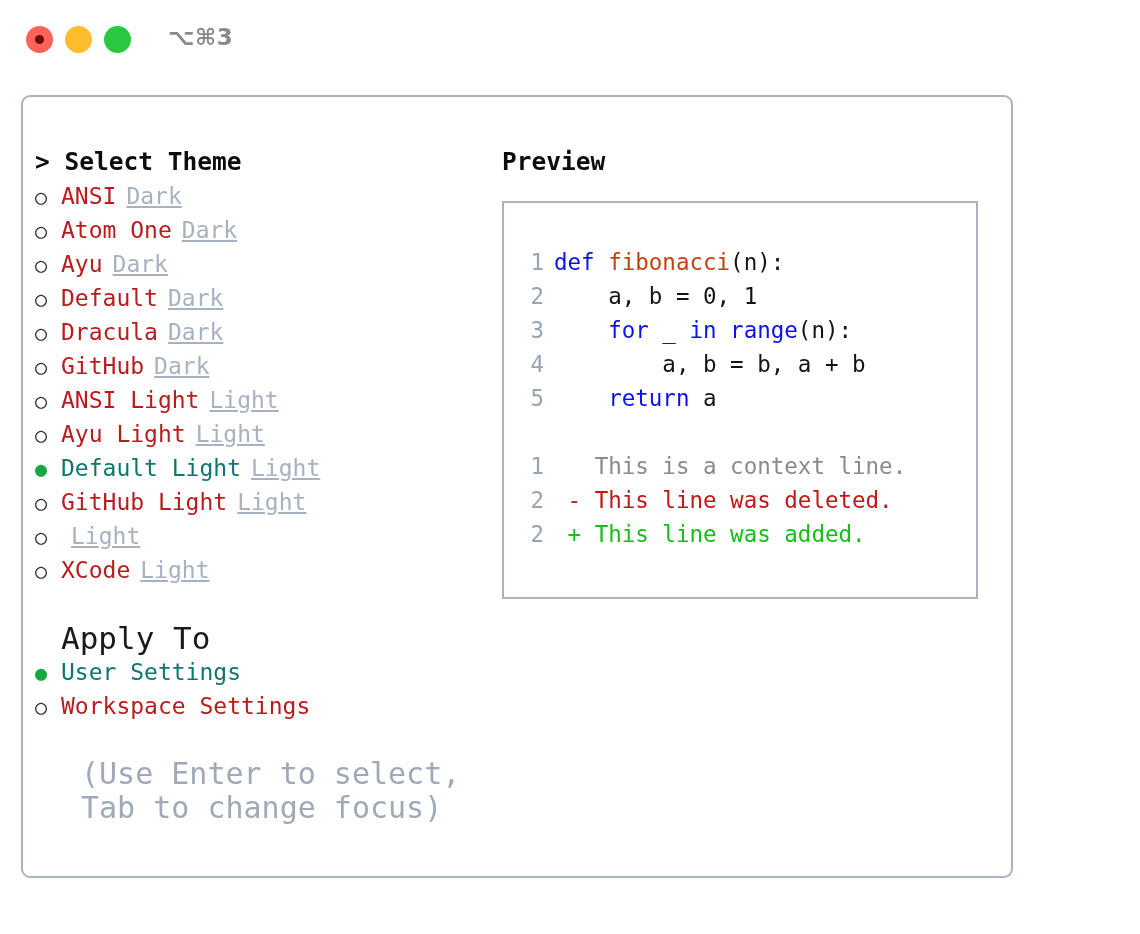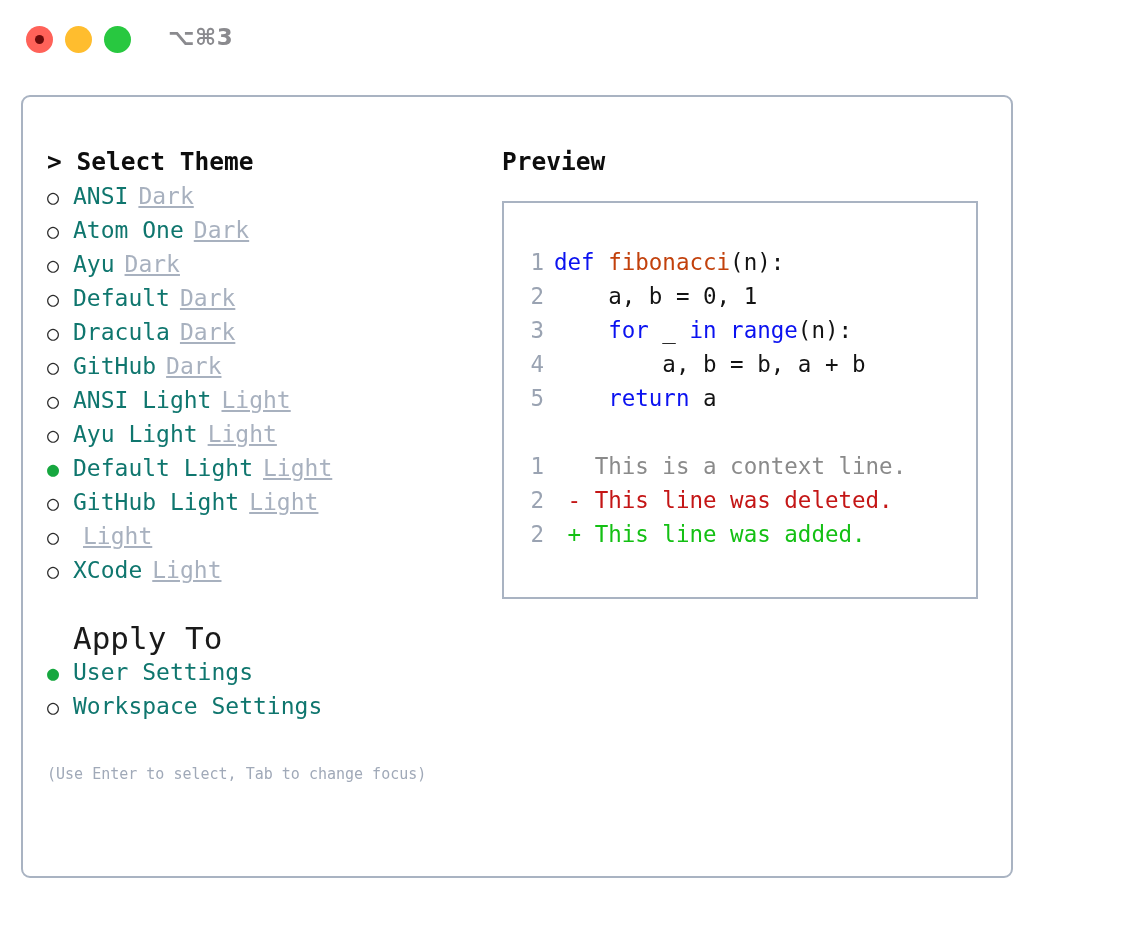--- a/index.html
+++ b/index.html
@@ -74,21 +74,21 @@
     height: 783px;
     border: 2px solid #a9b3c2;
     border-radius: 9px;
     box-sizing: border-box;
     background: #ffffff;
   }
 
   
   #left-col {
     position: absolute;
-    left: 24px;
+    left: 12px;
     top: 48px;
     width: 430px;
   }
 
   .section-title {
     font-size: 24.5px;
     font-weight: 700;
     color: #0d0d0d;
     line-height: 34px;
     white-space: pre;
@@ -103,44 +103,45 @@
     white-space: pre;
   }
   .bullet {
     display: inline-block;
     width: 26px;
     flex: 0 0 26px;
     font-size: 20px;
     color: #2b2b2b;
   }
   .bullet.sel { color: #16a73f; }
-  .opt-label { color: #0f766e; }
+  .opt-label { color: #b91c1c; }
   .opt-row.selected .opt-label { color: #0f766e; }
   .opt-tag {
     color: #a8b1bf;
     margin-left: 10px;
     text-decoration: underline;
   }
 
   .indent-label {
     padding-left: 26px;
     font-size: 31px;
     line-height: 34px;
     color: #1a1a1a;
     white-space: pre;
   }
 
   .spacer-34 { height: 34px; }
 
   #hint {
     margin-top: 34px;
-    font-size: 15px;
+    font-size: 30px;
     line-height: 34px;
     color: #a0a9b8;
     width: 410px;
+    margin-left: 46px;
   }
 
   
   #right-col {
     position: absolute;
     left: 479px;
     top: 48px;
     width: 500px;
   }
 

